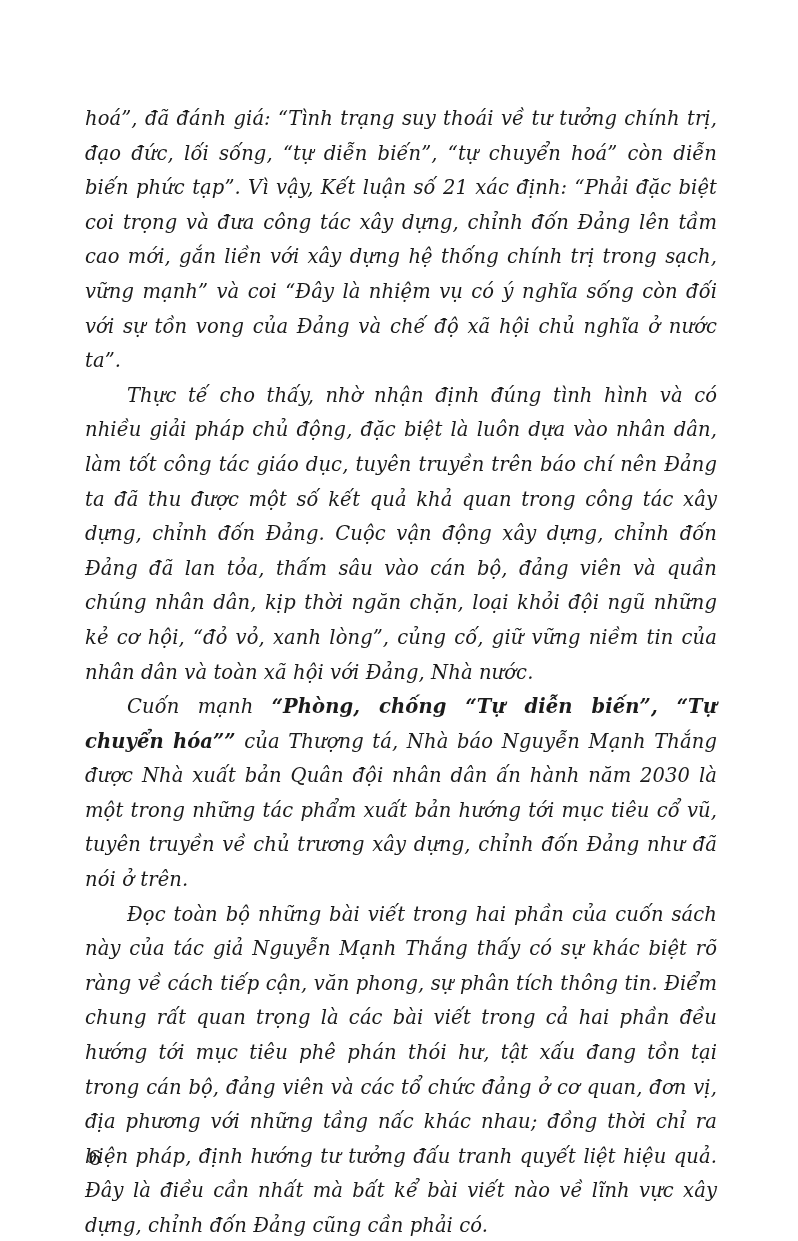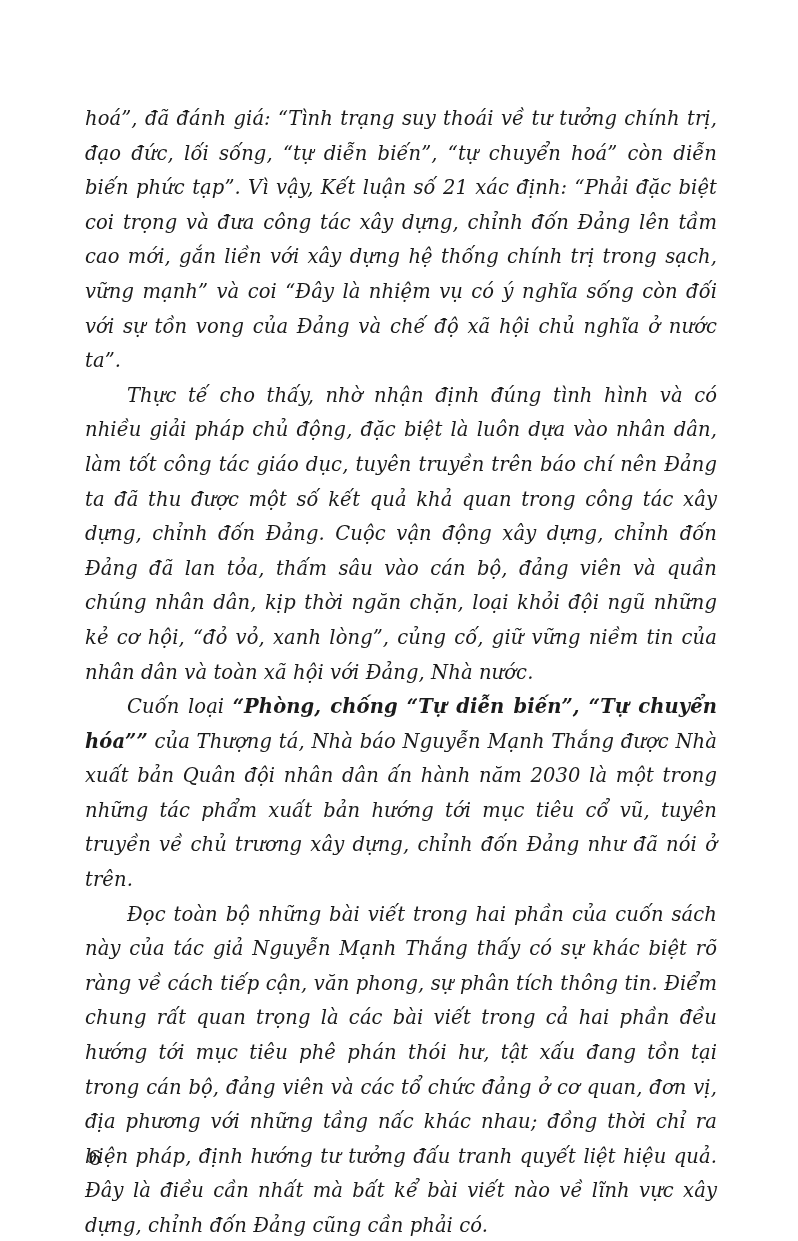--- a/index.html
+++ b/index.html
@@ -54,20 +54,20 @@
 </head>
 <body>
 
 <div class="page">
   <div class="content">
 
     <p class="para">hoá”, đã đánh giá: “Tình trạng suy thoái về tư tưởng chính trị, đạo đức, lối sống, “tự diễn biến”, “tự chuyển hoá” còn diễn biến phức tạp”. Vì vậy, Kết luận số 21 xác định: “Phải đặc biệt coi trọng và đưa công tác xây dựng, chỉnh đốn Đảng lên tầm cao mới, gắn liền với xây dựng hệ thống chính trị trong sạch, vững mạnh” và coi “Đây là nhiệm vụ có ý nghĩa sống còn đối với sự tồn vong của Đảng và chế độ xã hội chủ nghĩa ở nước ta”.</p>
 
     <p class="para indent">Thực tế cho thấy, nhờ nhận định đúng tình hình và có nhiều giải pháp chủ động, đặc biệt là luôn dựa vào nhân dân, làm tốt công tác giáo dục, tuyên truyền trên báo chí nên Đảng ta đã thu được một số kết quả khả quan trong công tác xây dựng, chỉnh đốn Đảng. Cuộc vận động xây dựng, chỉnh đốn Đảng đã lan tỏa, thấm sâu vào cán bộ, đảng viên và quần chúng nhân dân, kịp thời ngăn chặn, loại khỏi đội ngũ những kẻ cơ hội, “đỏ vỏ, xanh lòng”, củng cố, giữ vững niềm tin của nhân dân và toàn xã hội với Đảng, Nhà nước.</p>
 
-    <p class="para indent"><span>Cuốn loại </span><span class="bold">“Phòng, chống “Tự diễn biến”, “Tự chuyển hóa””</span><span> của Thượng tá, Nhà báo Nguyễn Mạnh Thắng được Nhà xuất bản Quân đội nhân dân ấn hành năm 2030 là một trong những tác phẩm xuất bản hướng tới mục tiêu cổ vũ, tuyên truyền về chủ trương xây dựng, chỉnh đốn Đảng như đã nói ở trên.</span></p>
+    <p class="para indent"><span>Cuốn mạnh </span><span class="bold">“Phòng, chống “Tự diễn biến”, “Tự chuyển hóa””</span><span> của Thượng tá, Nhà báo Nguyễn Mạnh Thắng được Nhà xuất bản Quân đội nhân dân ấn hành năm 2030 là một trong những tác phẩm xuất bản hướng tới mục tiêu cổ vũ, tuyên truyền về chủ trương xây dựng, chỉnh đốn Đảng như đã nói ở trên.</span></p>
 
     <p class="para indent">Đọc toàn bộ những bài viết trong hai phần của cuốn sách này của tác giả Nguyễn Mạnh Thắng thấy có sự khác biệt rõ ràng về cách tiếp cận, văn phong, sự phân tích thông tin. Điểm chung rất quan trọng là các bài viết trong cả hai phần đều hướng tới mục tiêu phê phán thói hư, tật xấu đang tồn tại trong cán bộ, đảng viên và các tổ chức đảng ở cơ quan, đơn vị, địa phương với những tầng nấc khác nhau; đồng thời chỉ ra biện pháp, định hướng tư tưởng đấu tranh quyết liệt hiệu quả. Đây là điều cần nhất mà bất kể bài viết nào về lĩnh vực xây dựng, chỉnh đốn Đảng cũng cần phải có.</p>
 
   </div>
 
   <div class="page-number">6</div>
 </div>
 
 </body></html>

